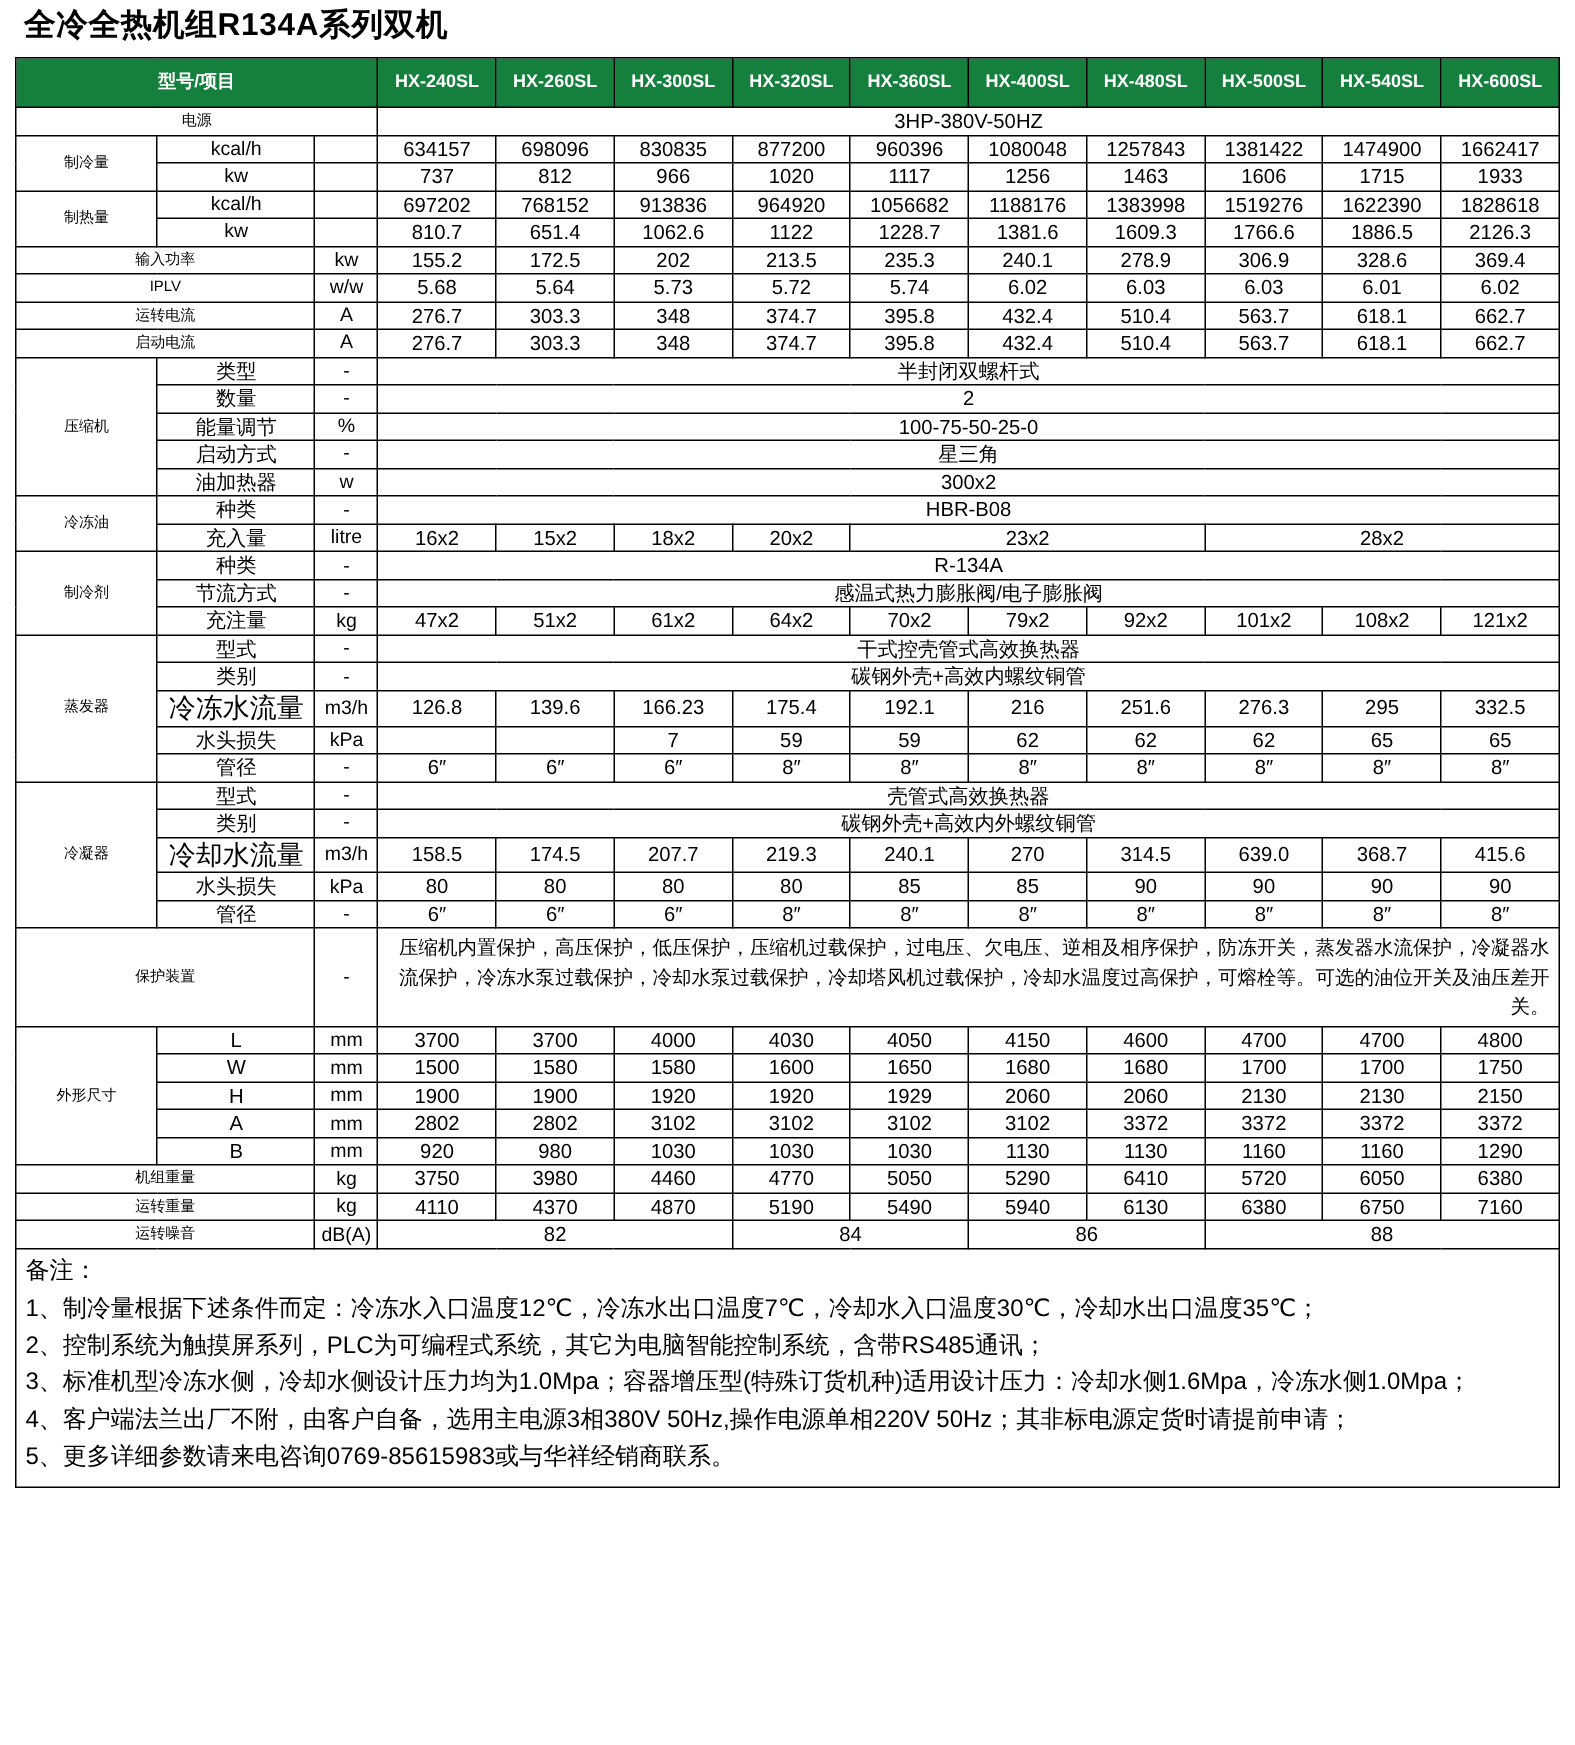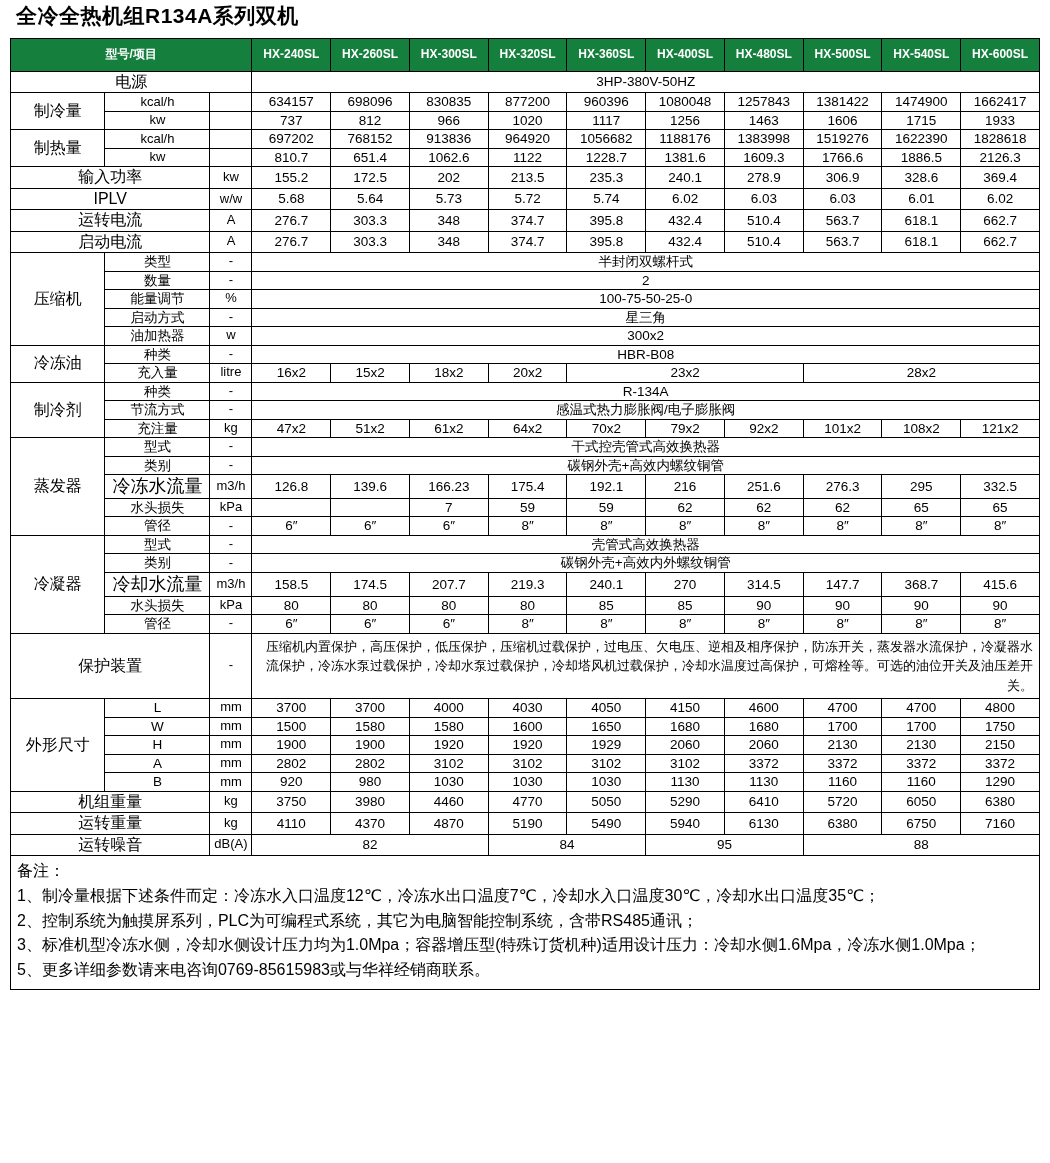--- a/index.html
+++ b/index.html
@@ -2,21 +2,21 @@
 <html><head>
 <meta charset="utf-8">
 <style>
   html,body{margin:0;padding:0;background:#ffffff;}
   body{font-family:"Liberation Sans","DejaVu Sans",sans-serif;color:#000;}
   .page{width:1012px;height:1163px;position:relative;box-sizing:border-box;padding:2px 10px 0 10px;}
   .title{font-size:21px;font-weight:bold;letter-spacing:.5px;padding:0 0 8px 6px;}
   table{border-collapse:collapse;width:1030px;table-layout:fixed;}
   td,th{border:1px solid #000;text-align:center;vertical-align:middle;font-size:13.5px;padding:1px 2px;line-height:1.15;}
   .hdr td{background:#15803d;color:#fff;font-weight:bold;font-size:12px;height:30px;}
-  .rowlbl{font-size:16px;}
+  .rowlbl{font-size:10px;}
   .unit{font-size:13px;}
   .small{font-size:18px;}
   .note{border:1px solid #000;border-top:none;width:1030px;box-sizing:border-box;padding:3px 6px 6px 6px;font-size:16px;line-height:1.55;}
   .note div{white-space:nowrap;}
   .protect{text-align:right;padding:3px 6px;font-size:13px;line-height:1.5;}
   col.c0{width:90px}col.c1{width:100px}col.c2{width:40px}
   .mdl{width:75px}
 </style>
 </head>
 <body>
@@ -319,21 +319,21 @@
     <tr>
       <td class="small">冷却水流量</td>
       <td class="unit">m3/h</td>
       <td>158.5</td>
       <td>174.5</td>
       <td>207.7</td>
       <td>219.3</td>
       <td>240.1</td>
       <td>270</td>
       <td>314.5</td>
-      <td>147.7</td>
+      <td>639.0</td>
       <td>368.7</td>
       <td>415.6</td>
     </tr>
     <tr>
       <td>水头损失</td>
       <td class="unit">kPa</td>
       <td>80</td>
       <td>80</td>
       <td>80</td>
       <td>80</td>
@@ -463,26 +463,27 @@
       <td>6130</td>
       <td>6380</td>
       <td>6750</td>
       <td>7160</td>
     </tr>
     <tr>
       <td colspan="2" class="rowlbl">运转噪音</td>
       <td class="unit">dB(A)</td>
       <td colspan="3">82</td>
       <td colspan="2">84</td>
-      <td colspan="2">95</td>
+      <td colspan="2">86</td>
       <td colspan="3">88</td>
     </tr>
   </tbody>
     </table>
 
   <div class="note">
     <div>备注：</div>
     <div>1、制冷量根据下述条件而定：冷冻水入口温度12℃，冷冻水出口温度7℃，冷却水入口温度30℃，冷却水出口温度35℃；</div>
     <div>2、控制系统为触摸屏系列，PLC为可编程式系统，其它为电脑智能控制系统，含带RS485通讯；</div>
     <div>3、标准机型冷冻水侧，冷却水侧设计压力均为1.0Mpa；容器增压型(特殊订货机种)适用设计压力：冷却水侧1.6Mpa，冷冻水侧1.0Mpa；</div>
+    <div>4、客户端法兰出厂不附，由客户自备，选用主电源3相380V 50Hz,操作电源单相220V 50Hz；其非标电源定货时请提前申请；</div>
     <div>5、更多详细参数请来电咨询0769-85615983或与华祥经销商联系。</div>
   </div>
 </div>
 
 </body></html>

